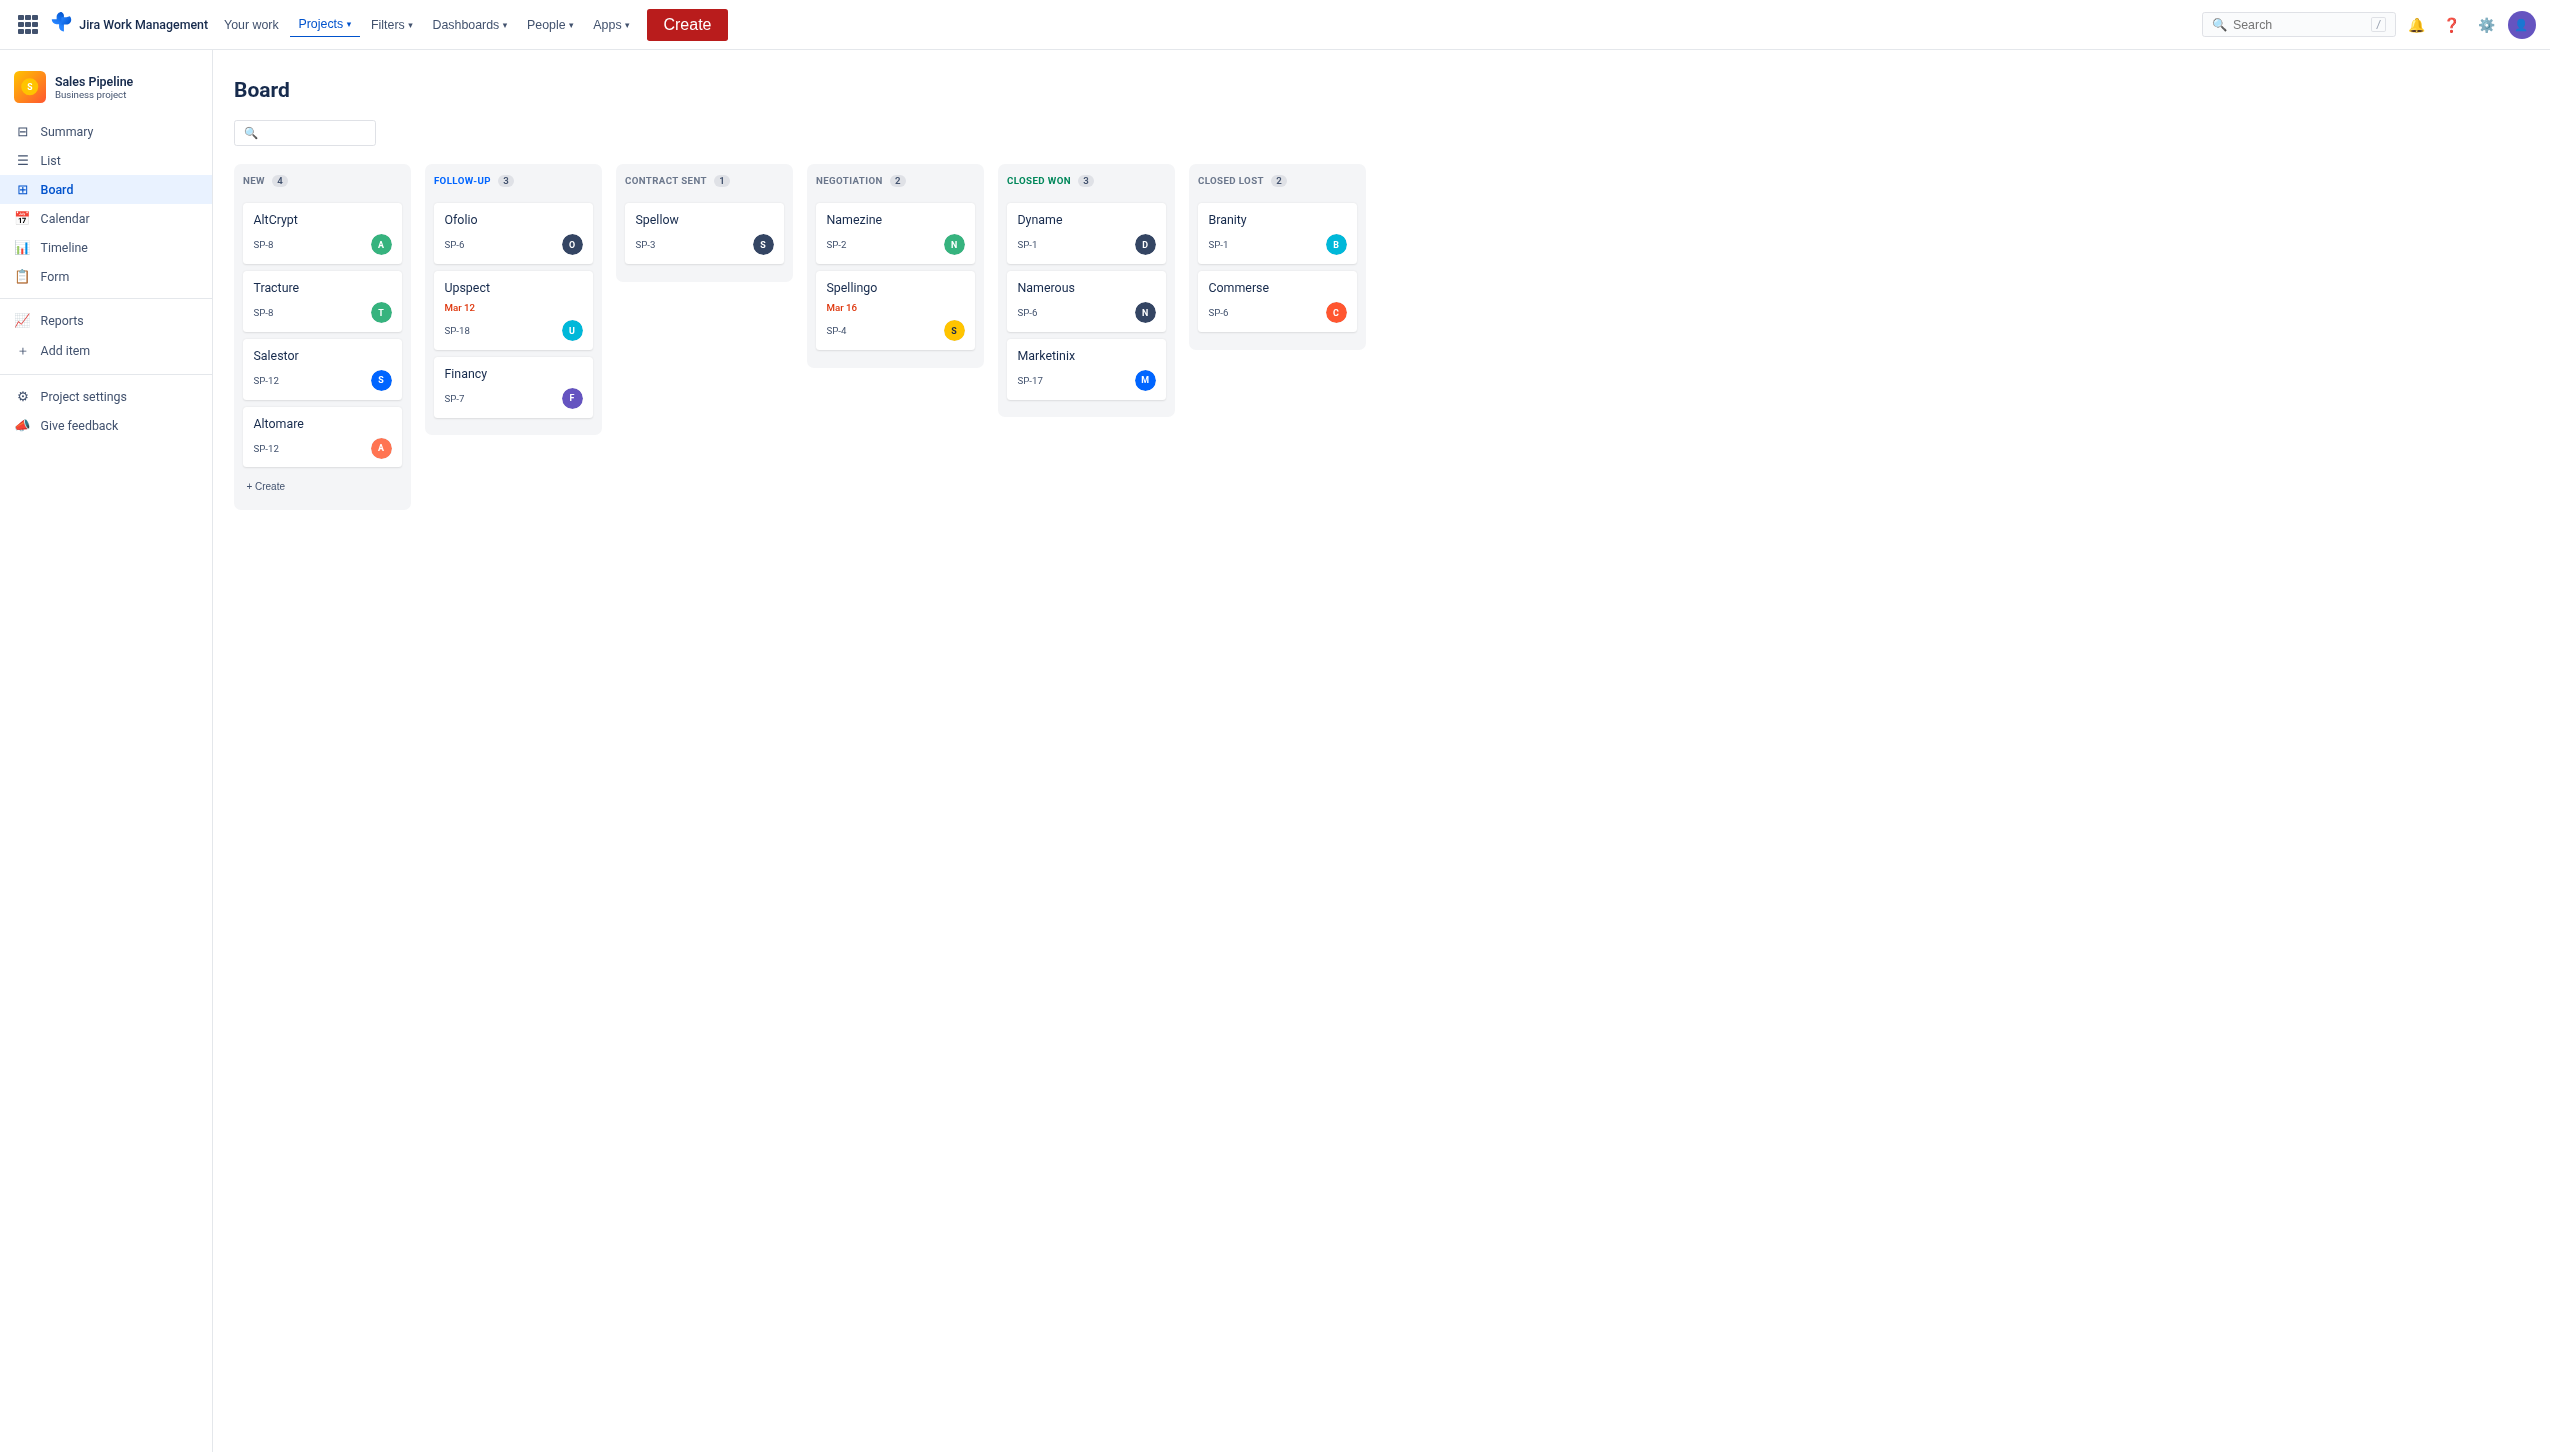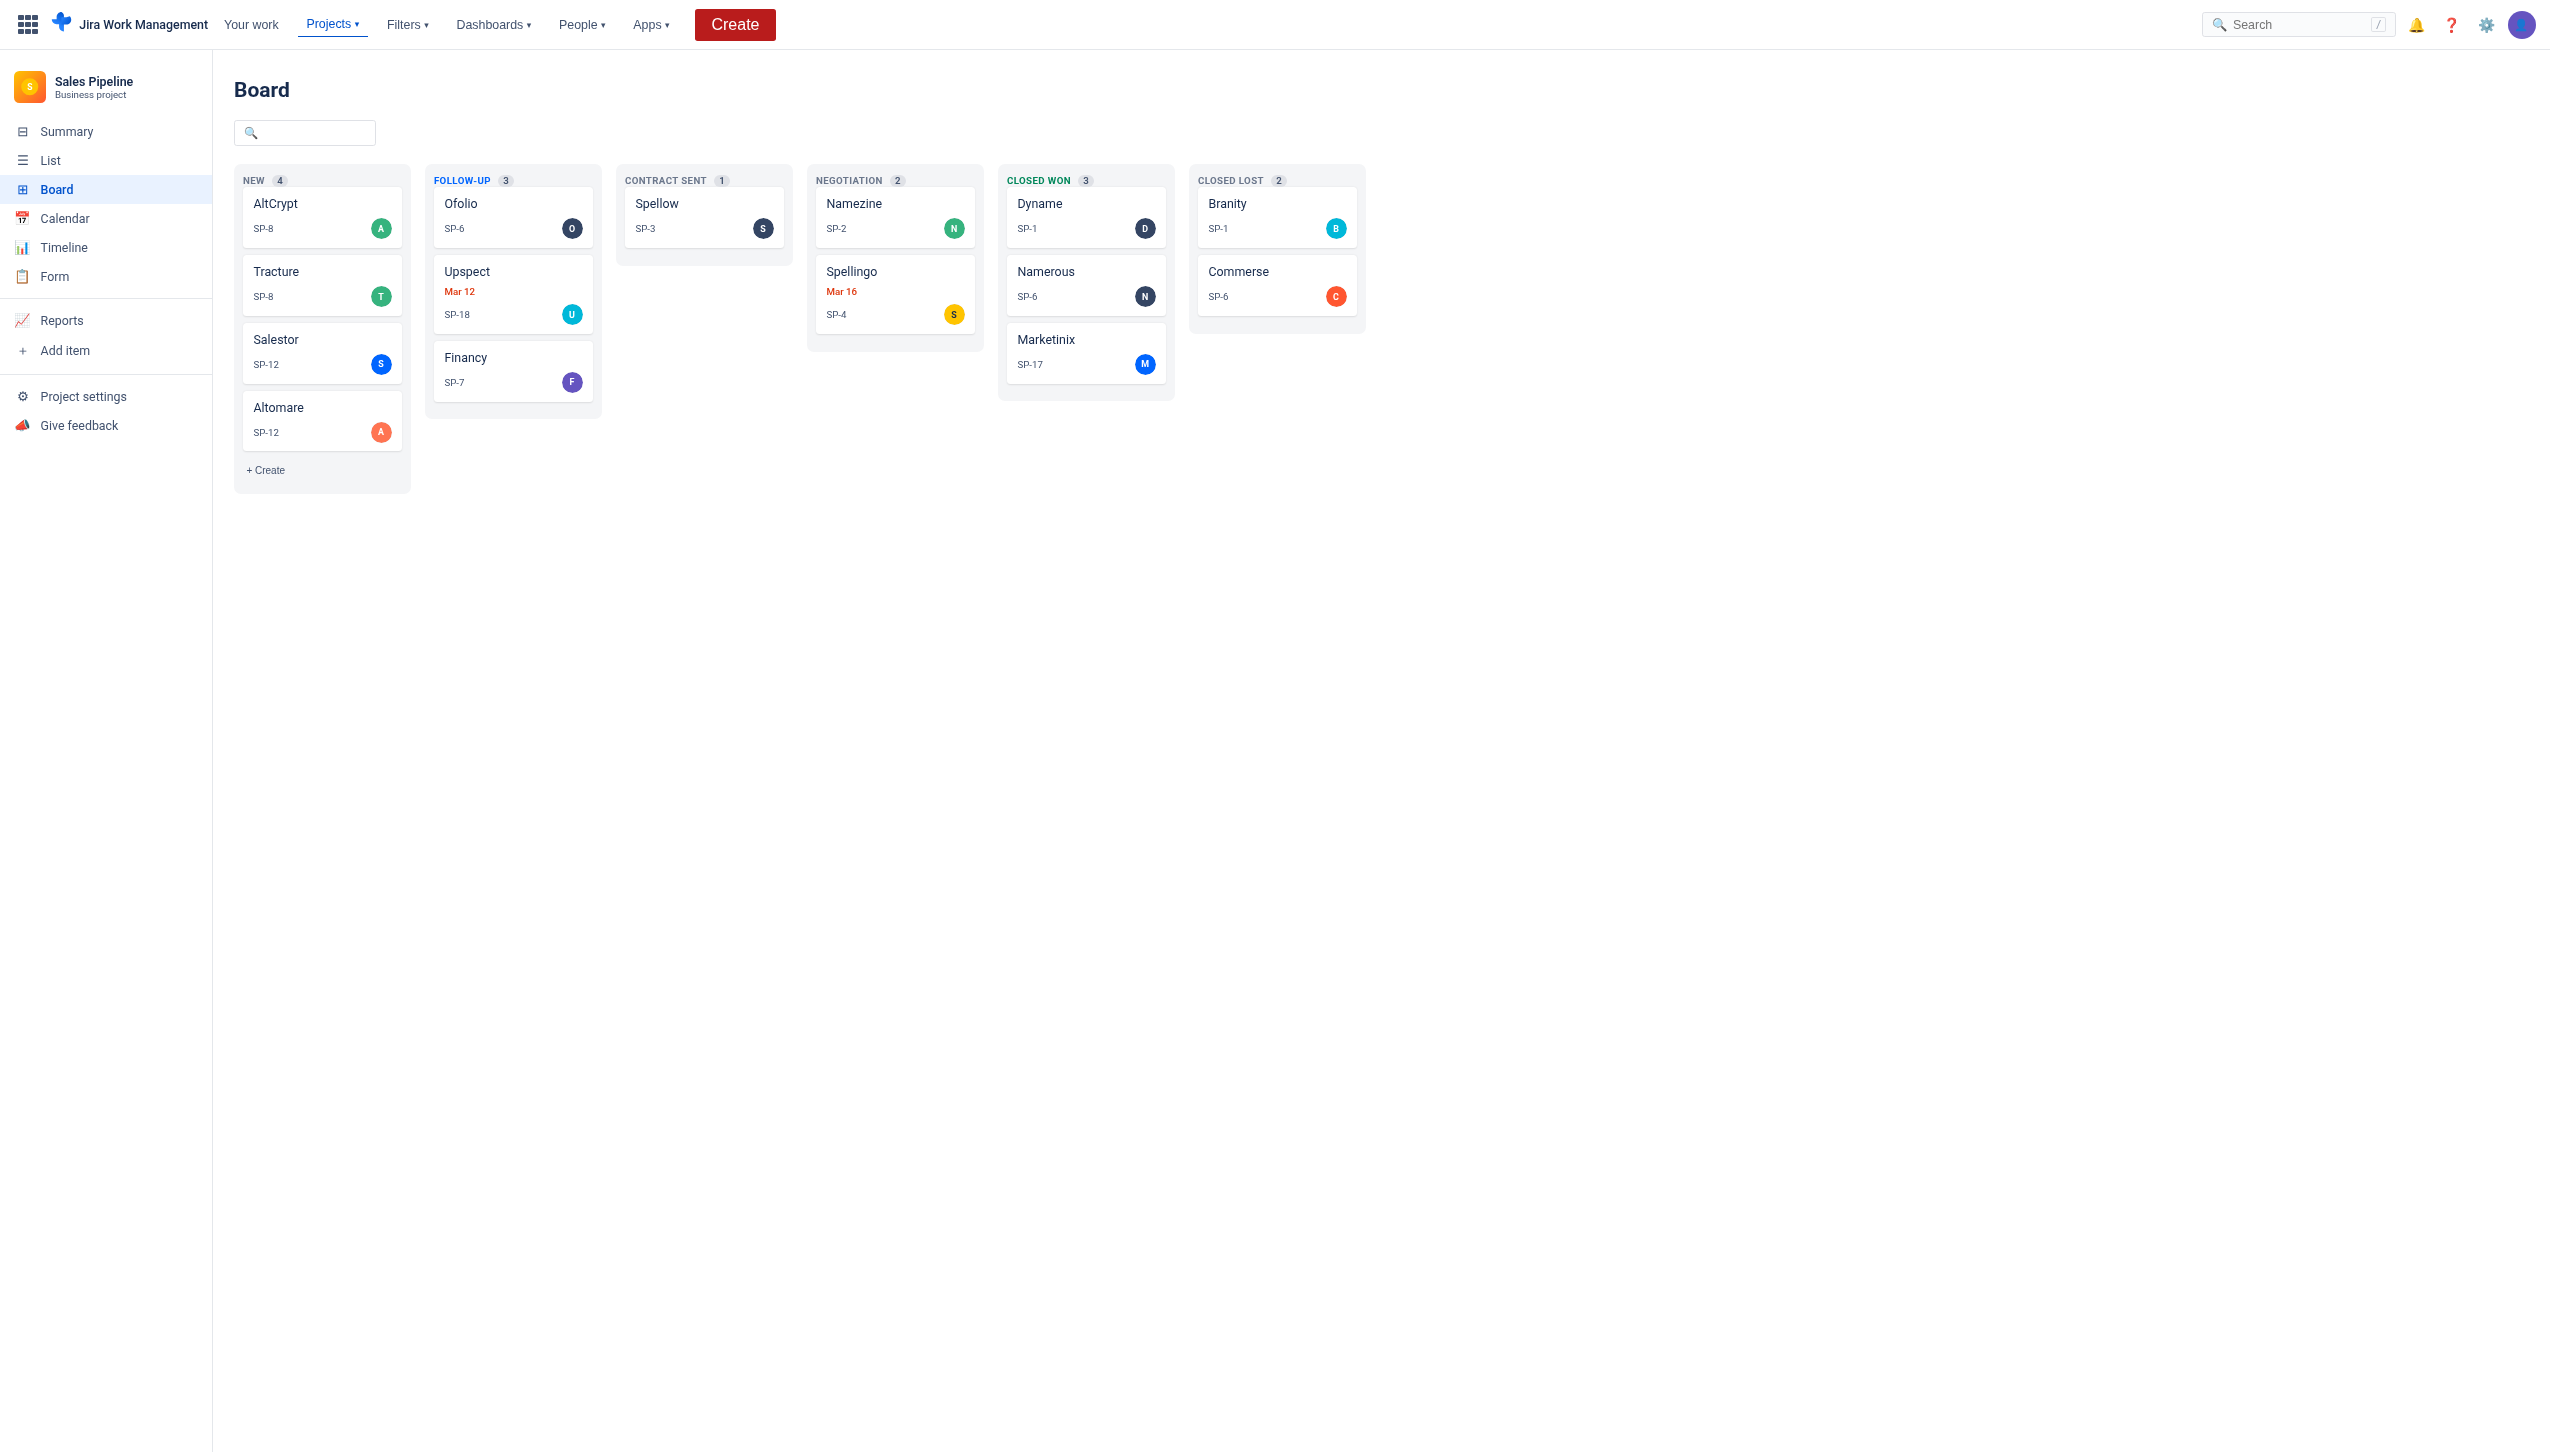--- a/index.html
+++ b/index.html
@@ -11,21 +11,21 @@
       padding: 0 14px; border-bottom: 0.9px solid #e4e7eb;
       background: #fff; position: fixed; top: 0; left: 0; right: 0; z-index: 100;
     }
     .topnav-left { display: flex; align-items: center; gap: 7px; }
     .grid-icon { width: 28px; height: 28px; display: flex; align-items: center; justify-content: center; cursor: pointer; border-radius: 3.5px; }
     .grid-dots { display: grid; grid-template-columns: repeat(3,5.3px); gap: 1.8px; }
     .grid-dot { width: 5.3px; height: 5.3px; background: #42526e; border-radius: 0.9px; }
     .brand { display: flex; align-items: center; gap: 5.3px; text-decoration: none; margin-right: 0; }
     .brand-logo { width: 25px; height: 25px; }
     .brand-text { font-size: 12.4px; font-weight: 500; color: #172b4d; white-space: nowrap; }
-    .nav-links { display: flex; align-items: center; gap: 10px; }
+    .nav-links { display: flex; align-items: center; gap: 2px; }
     .nav-link {
       padding: 5.3px 8.9px; border-radius: 2.7px; color: #42526e;
       cursor: pointer; font-size: 12.4px; display: flex; align-items: center; gap: 3.5px;
       border: none; background: none; white-space: nowrap;
     }
     .nav-link.active { color: #0052cc; border-bottom: 1.8px solid #0052cc; border-radius: 0; }
     .nav-link .arrow { font-size: 8.9px; }
     .create-btn {
       background: #b91c1c; color: #fff; border: none; border-radius: 2.7px;
       padding: 7px 16px; font-size: 16px; font-weight: 500; cursor: pointer; margin-left: 7px;
@@ -95,21 +95,21 @@
       width: 142px; background: #fff;
     }
     .board-search input { border: none; outline: none; font-size: 12.4px; color: #172b4d; background: transparent; }
 
     
     .board-columns { display: flex; gap: 14px; align-items: flex-start; }
     .board-col {
       background: #f4f5f7; border-radius: 7px; width: 177px; min-width: 177px;
       padding: 10.6px 8.9px; flex-shrink: 0;
     }
-    .col-header { display: flex; align-items: center; gap: 7px; margin-bottom: 0; }
+    .col-header { display: flex; align-items: center; gap: 7px; margin-bottom: 16px; }
     .col-label {
       font-size: 9.7px; font-weight: 700; letter-spacing: 0.4px; text-transform: uppercase;
     }
     .col-label.new { color: #6b778c; }
     .col-label.follow-up { color: #0065ff; }
     .col-label.contract-sent { color: #6b778c; }
     .col-label.negotiation { color: #6b778c; }
     .col-label.closed-won { color: #00875a; }
     .col-label.closed-lost { color: #6b778c; }
     .col-count { font-size: 9.7px; color: #42526e; background: #dfe1e6; border-radius: 8.9px; padding: 0.9px 5.3px; font-weight: 600; }

